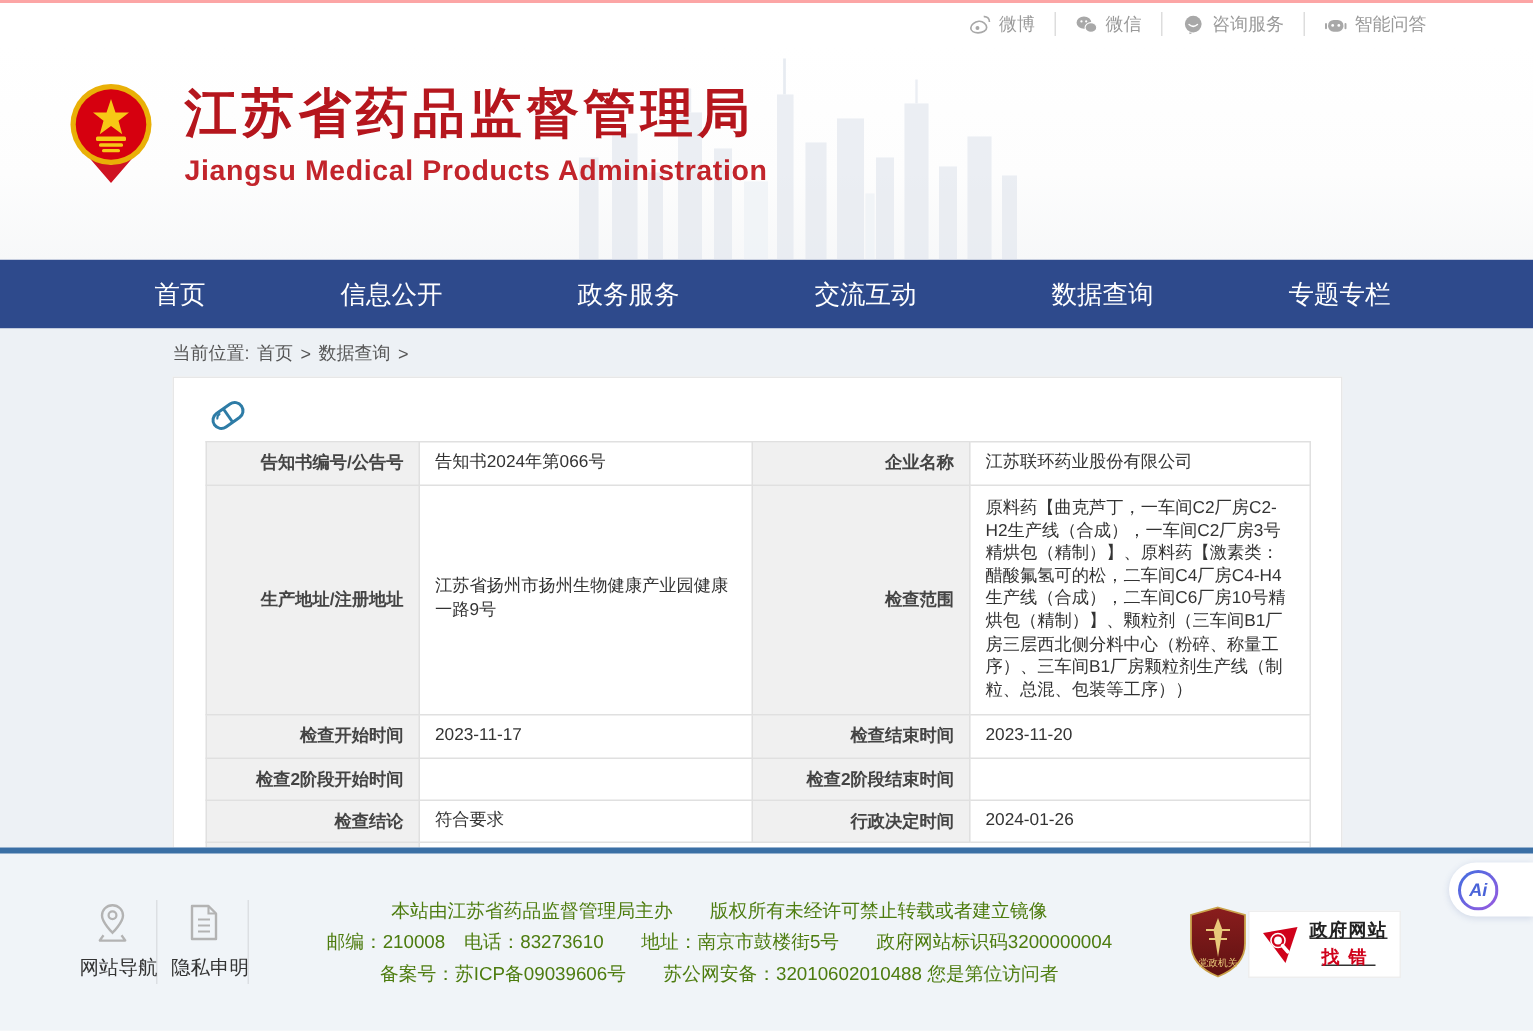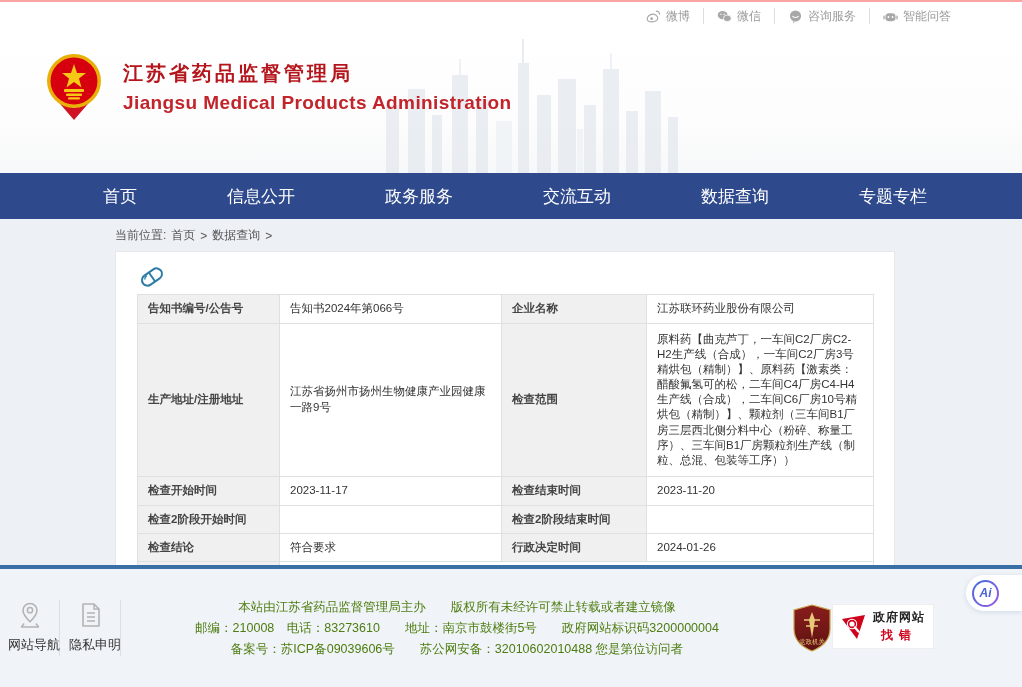--- a/index.html
+++ b/index.html
@@ -23,21 +23,21 @@
   .topbar-link svg { display:block; }
 
   
   .header {
     height:143px; flex:0 0 143px; position:relative;
     background:linear-gradient(180deg,#ffffff 0%,#fdfdfd 60%,#f7f8f9 100%);
     overflow:hidden;
   }
   .skyline { position:absolute; left:372px; bottom:0; opacity:.75; }
   .logo-wrap { position:absolute; left:45px; top:22px; display:flex; align-items:center; gap:20px; }
-  .brand-title { font-size:20px; font-weight:bold; color:#b5161d; letter-spacing:3px; }
+  .brand-title { font-size:35px; font-weight:bold; color:#b5161d; letter-spacing:3px; }
   .brand-sub { font-size:19px; font-weight:bold; color:#c2242b; margin-top:5px; letter-spacing:.4px; }
 
   
   .nav {
     height:46px; flex:0 0 46px; background:#2e4a8c; display:flex; align-items:center;
     padding:0 95px 0 103px; justify-content:space-between;
   }
   .nav-item { color:#fff; font-size:17px; cursor:pointer; white-space:nowrap; }
 
   
@@ -48,40 +48,40 @@
   }
   .breadcrumb .bc-link { cursor:pointer; }
   .card {
     width:780px; margin-left:115px; background:#fff; border:1px solid #e7e7e7;
     padding:10px 21px 10px 21px;
   }
   .capsule-row { height:30px; display:flex; align-items:center; }
   .rec-table { border-collapse:collapse; width:736px; font-size:11.5px; table-layout:fixed; margin-top:2px; }
   .rec-table td { border:1px solid #e0e0e0; vertical-align:middle; }
   .rec-table td.lbl {
-    background:#f0f0f0; padding:6px 10px; color:#444;
+    background:#f0f0f0; text-align:right; padding:6px 10px; color:#444;
     font-weight:bold; height:28px;
   }
   .rec-table td.val { background:#fff; text-align:left; padding:6px 10px; color:#333; line-height:1.35; }
   .rec-table td.scope { line-height:1.32; padding:8px 10px;margin-top:20px; }
 
   
   .footer {
     flex:0 0 122px; background:#f0f4f8; border-top:4px solid #3a6fa5;
     display:flex; align-items:center; position:relative;
   }
-  .f-links { display:flex; }
+  .f-links { display:flex; margin-left:45px; }
   .f-link {
     width:60px; text-align:center; cursor:pointer; padding:0 0 2px;
     border-right:1px solid #dcdfe3; margin-right:1px; padding-right:8px; padding-left:8px;
   }
   .f-link .fl-icon { height:30px; display:flex; justify-content:center; align-items:center; }
   .f-link .fl-label { font-size:13px; color:#333; margin-top:6px; white-space:nowrap; }
   .f-center { flex:1; text-align:center; font-size:12.5px; color:#4d7c0f; line-height:21px; padding:0 8px; }
-  .f-badges { display:flex; align-items:flex-start; margin-right:88px; }
+  .f-badges { display:flex; align-items:flex-end; margin-right:88px;text-decoration:underline; }
   .badge-shield { cursor:pointer; display:block; }
   .badge-jiucuo {
     cursor:pointer; background:#fff; display:flex; align-items:center; gap:6px;
     padding:4px 8px; border:1px solid #eee;
   }
   .bj-text { text-align:center; }
   .bj-top { font-size:12px; font-weight:bold; color:#222; letter-spacing:1px; }
   .bj-bottom { font-size:12px; font-weight:bold; color:#d0021b; letter-spacing:6px; margin-top:1px; }
 
   .ai-fab {

